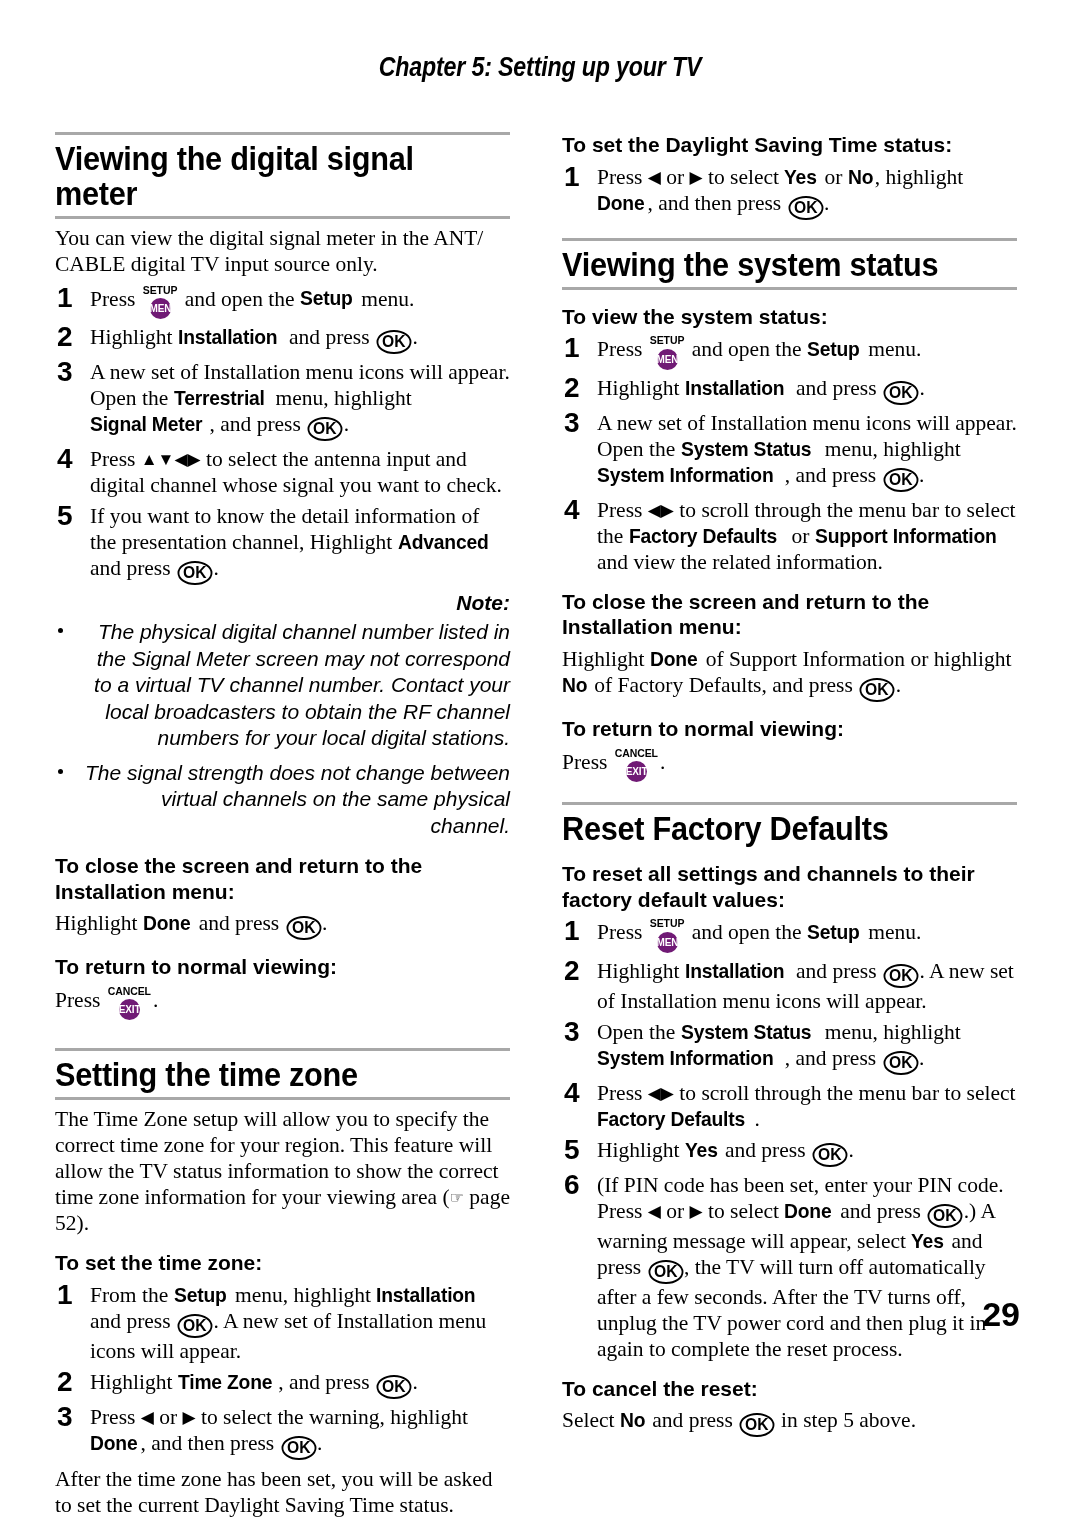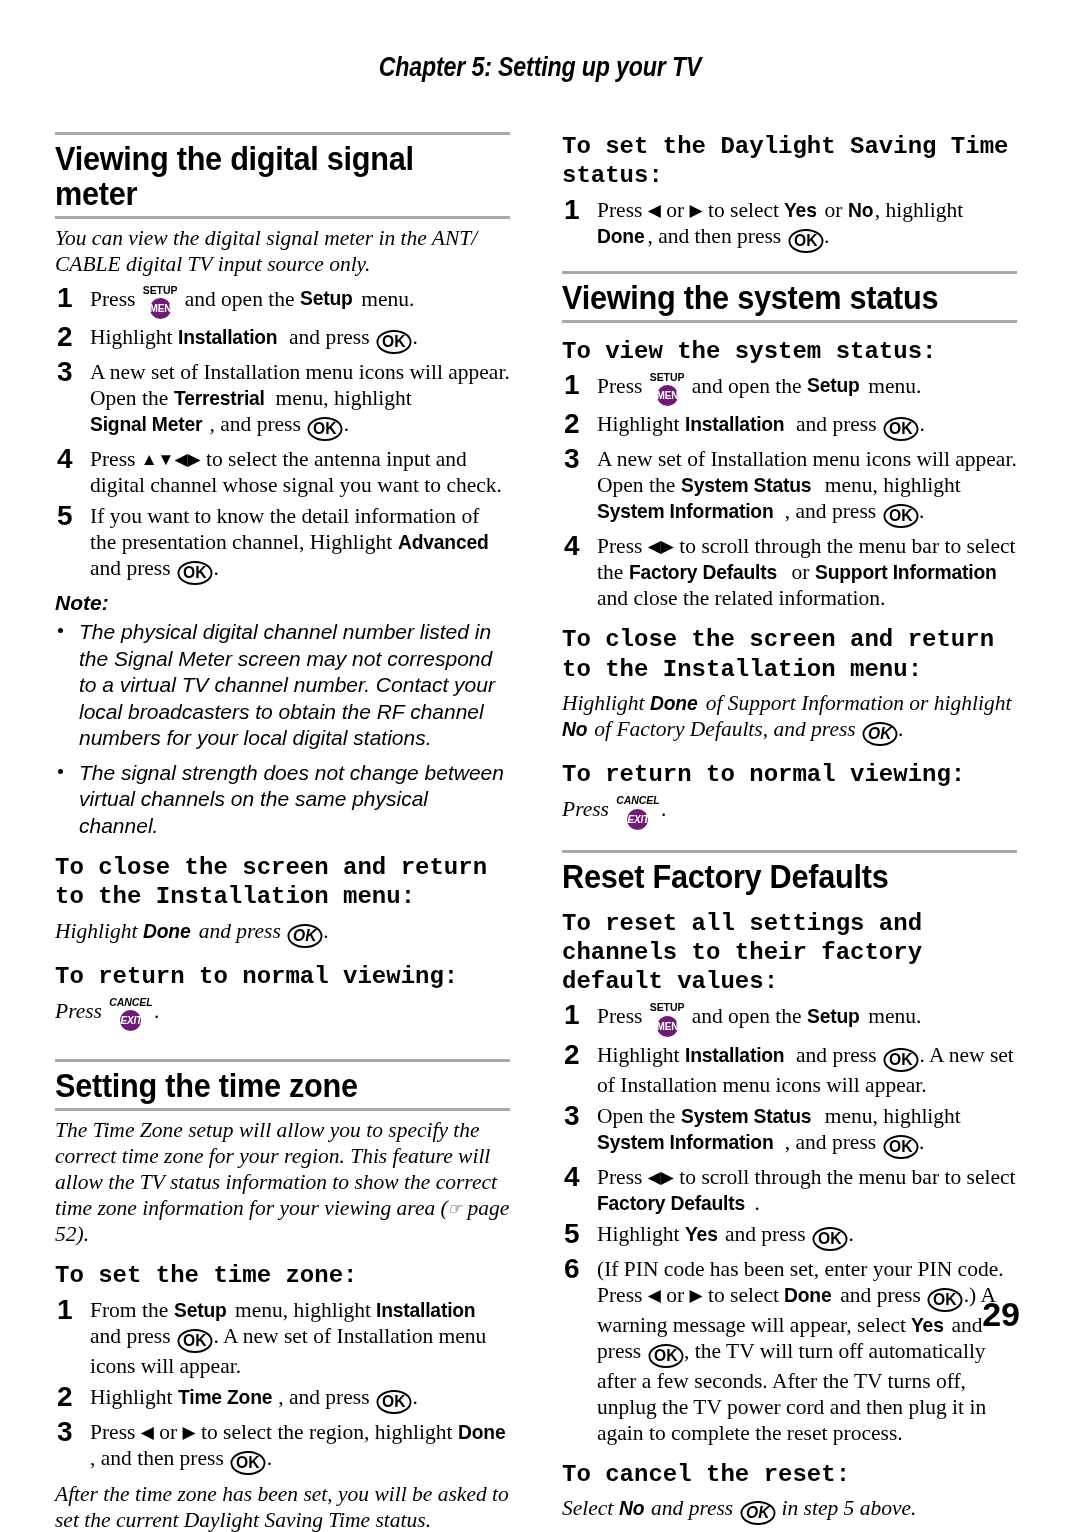--- a/index.html
+++ b/index.html
@@ -36,31 +36,30 @@
     margin:0; padding:0;
     font-family:"Liberation Sans Narrow","Liberation Sans",sans-serif;
     font-weight:bold; font-size:33px; line-height:1.06;
     letter-spacing:-0.3px;
     transform:scaleX(0.93); transform-origin:left center;
   }
 
   
   h3.sub{
     margin:14px 0 6px 0;
-    font-family:Liberation Mono, monospace;
-    font-weight:bold;
-    font-size:24px; line-height:1.22;
+    font-family:Liberation Sans, sans-serif;
+    font-weight:bold;
+    font-size:21px; line-height:1.22;
   }
 
   
   p.body{
     margin:6px 0 8px 0;
     font-size:21.5px; line-height:1.21;
     font-family:"Liberation Serif", serif;
-    font-style:italic;
   }
 
   
   ol.steps{ margin:2px 0 6px 0; padding:0; list-style:none; }
   ol.steps > li{
     position:relative;
     padding-left:35px;
     margin:0 0 5px 0;
     font-size:21.5px; line-height:1.21;
   }
@@ -76,21 +75,21 @@
     font-family:"Liberation Sans Narrow","Liberation Sans",sans-serif;
     font-weight:bold;
     font-size:20.5px;
     letter-spacing:-0.2px;
     display:inline-block;
     transform:scaleX(0.94);
     transform-origin:left center;
   }
 
   
-  .note{ margin:6px 0 10px 0; }
+  .note{ margin:6px 0 10px 0;text-align:right; }
   .note .note-title{
     font-family:"Liberation Sans","Liberation Sans Narrow",sans-serif;
     font-weight:bold; font-style:italic;
     font-size:21px; margin:0 0 4px 0;
   }
   .note ul{ margin:0; padding:0; list-style:none; }
   .note ul li{
     position:relative; padding-left:24px; margin:0 0 8px 0;
     font-family:"Liberation Sans","Liberation Sans Narrow",sans-serif;
     font-style:italic; font-size:21px; line-height:1.26;
@@ -212,21 +211,21 @@
     <h3 class="sub">To set the time zone:</h3>
 
     <ol class="steps">
       <li>
         <span class="num">1</span><span>From the </span><b class="ui">Setup</b><span> menu, highlight </span><b class="ui">Installation</b><span> and press </span><span class="ok-icon">OK</span><span>. A new set of Installation menu icons will appear.</span>
       </li>
       <li>
         <span class="num">2</span><span>Highlight </span><b class="ui">Time Zone</b><span>, and press </span><span class="ok-icon">OK</span><span>.</span>
       </li>
       <li>
-        <span class="num">3</span><span>Press </span><span class="arrow">◀</span><span> or </span><span class="arrow">▶</span><span> to select the region, highlight </span><b class="ui">Done</b><span>, and then press </span><span class="ok-icon">OK</span><span>.</span>
+        <span class="num">3</span><span>Press </span><span class="arrow">◀</span><span> or </span><span class="arrow">▶</span><span> to select the warning, highlight </span><b class="ui">Done</b><span>, and then press </span><span class="ok-icon">OK</span><span>.</span>
       </li>
     </ol>
 
     <p class="body">After the time zone has been set, you will be asked to set the current Daylight Saving Time status.</p>
   </div>
 
   <div class="col col-right">
 
     <h3 class="sub" style="margin-top:0">To set the Daylight Saving Time status:</h3>
     <ol class="steps">
@@ -247,21 +246,21 @@
       <li>
         <span class="num">1</span><span>Press </span><span class="btn-stack"><span class="cap">SETUP</span><span class="disc">MENU</span></span><span> and open the </span><b class="ui">Setup</b><span> menu.</span>
       </li>
       <li>
         <span class="num">2</span><span>Highlight </span><b class="ui">Installation</b><span> and press </span><span class="ok-icon">OK</span><span>.</span>
       </li>
       <li>
         <span class="num">3</span><span>A new set of Installation menu icons will appear. Open the </span><b class="ui">System Status</b><span> menu, highlight </span><b class="ui">System Information</b><span>, and press </span><span class="ok-icon">OK</span><span>.</span>
       </li>
       <li>
-        <span class="num">4</span><span>Press </span><span class="arrow">◀</span><span class="arrow">▶</span><span> to scroll through the menu bar to select the </span><b class="ui">Factory Defaults</b><span> or </span><b class="ui">Support Information</b><span> and close the related information.</span>
+        <span class="num">4</span><span>Press </span><span class="arrow">◀</span><span class="arrow">▶</span><span> to scroll through the menu bar to select the </span><b class="ui">Factory Defaults</b><span> or </span><b class="ui">Support Information</b><span> and view the related information.</span>
       </li>
     </ol>
 
     <h3 class="sub">To close the screen and return to the Installation menu:</h3>
     <p class="body"><span>Highlight </span><b class="ui">Done</b><span> of Support Information or highlight </span><b class="ui">No</b><span> of Factory Defaults, and press </span><span class="ok-icon">OK</span><span>.</span></p>
 
     <h3 class="sub">To return to normal viewing:</h3>
     <p class="body"><span>Press </span><span class="btn-stack"><span class="cap">CANCEL</span><span class="disc">EXIT</span></span><span>.</span></p>
 
     <div class="sect no-rule-bot" style="margin-top:20px">

